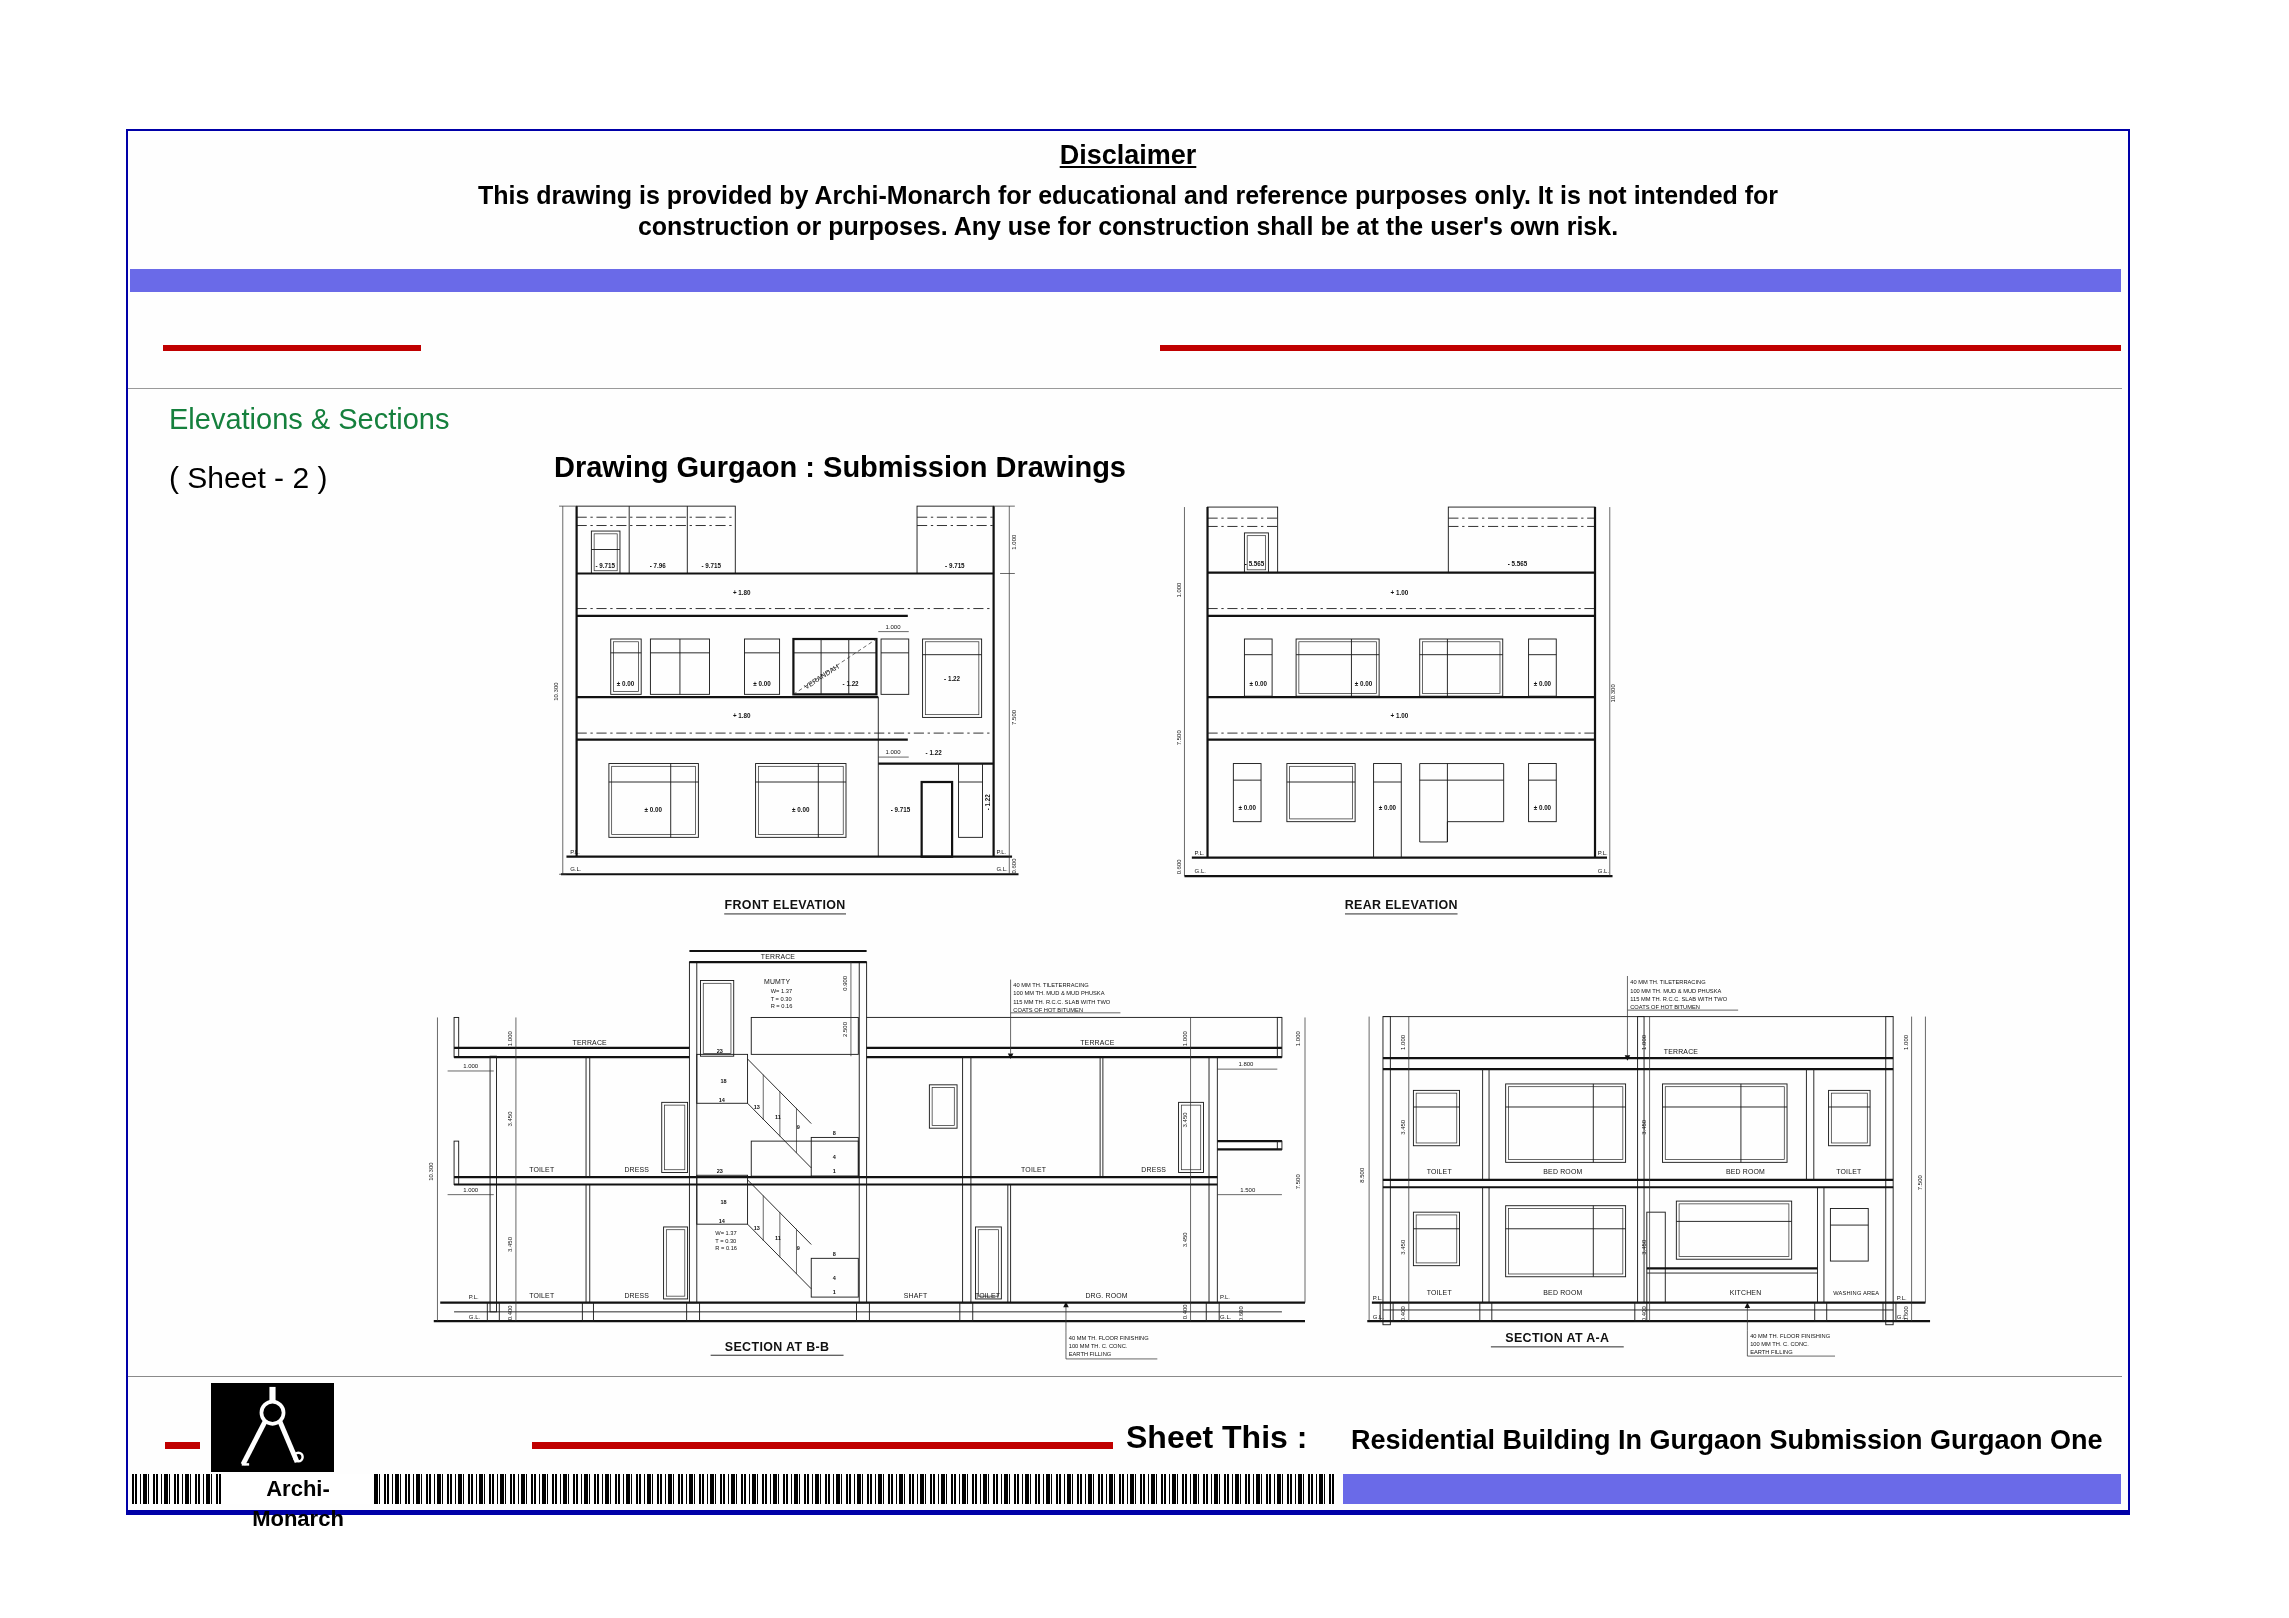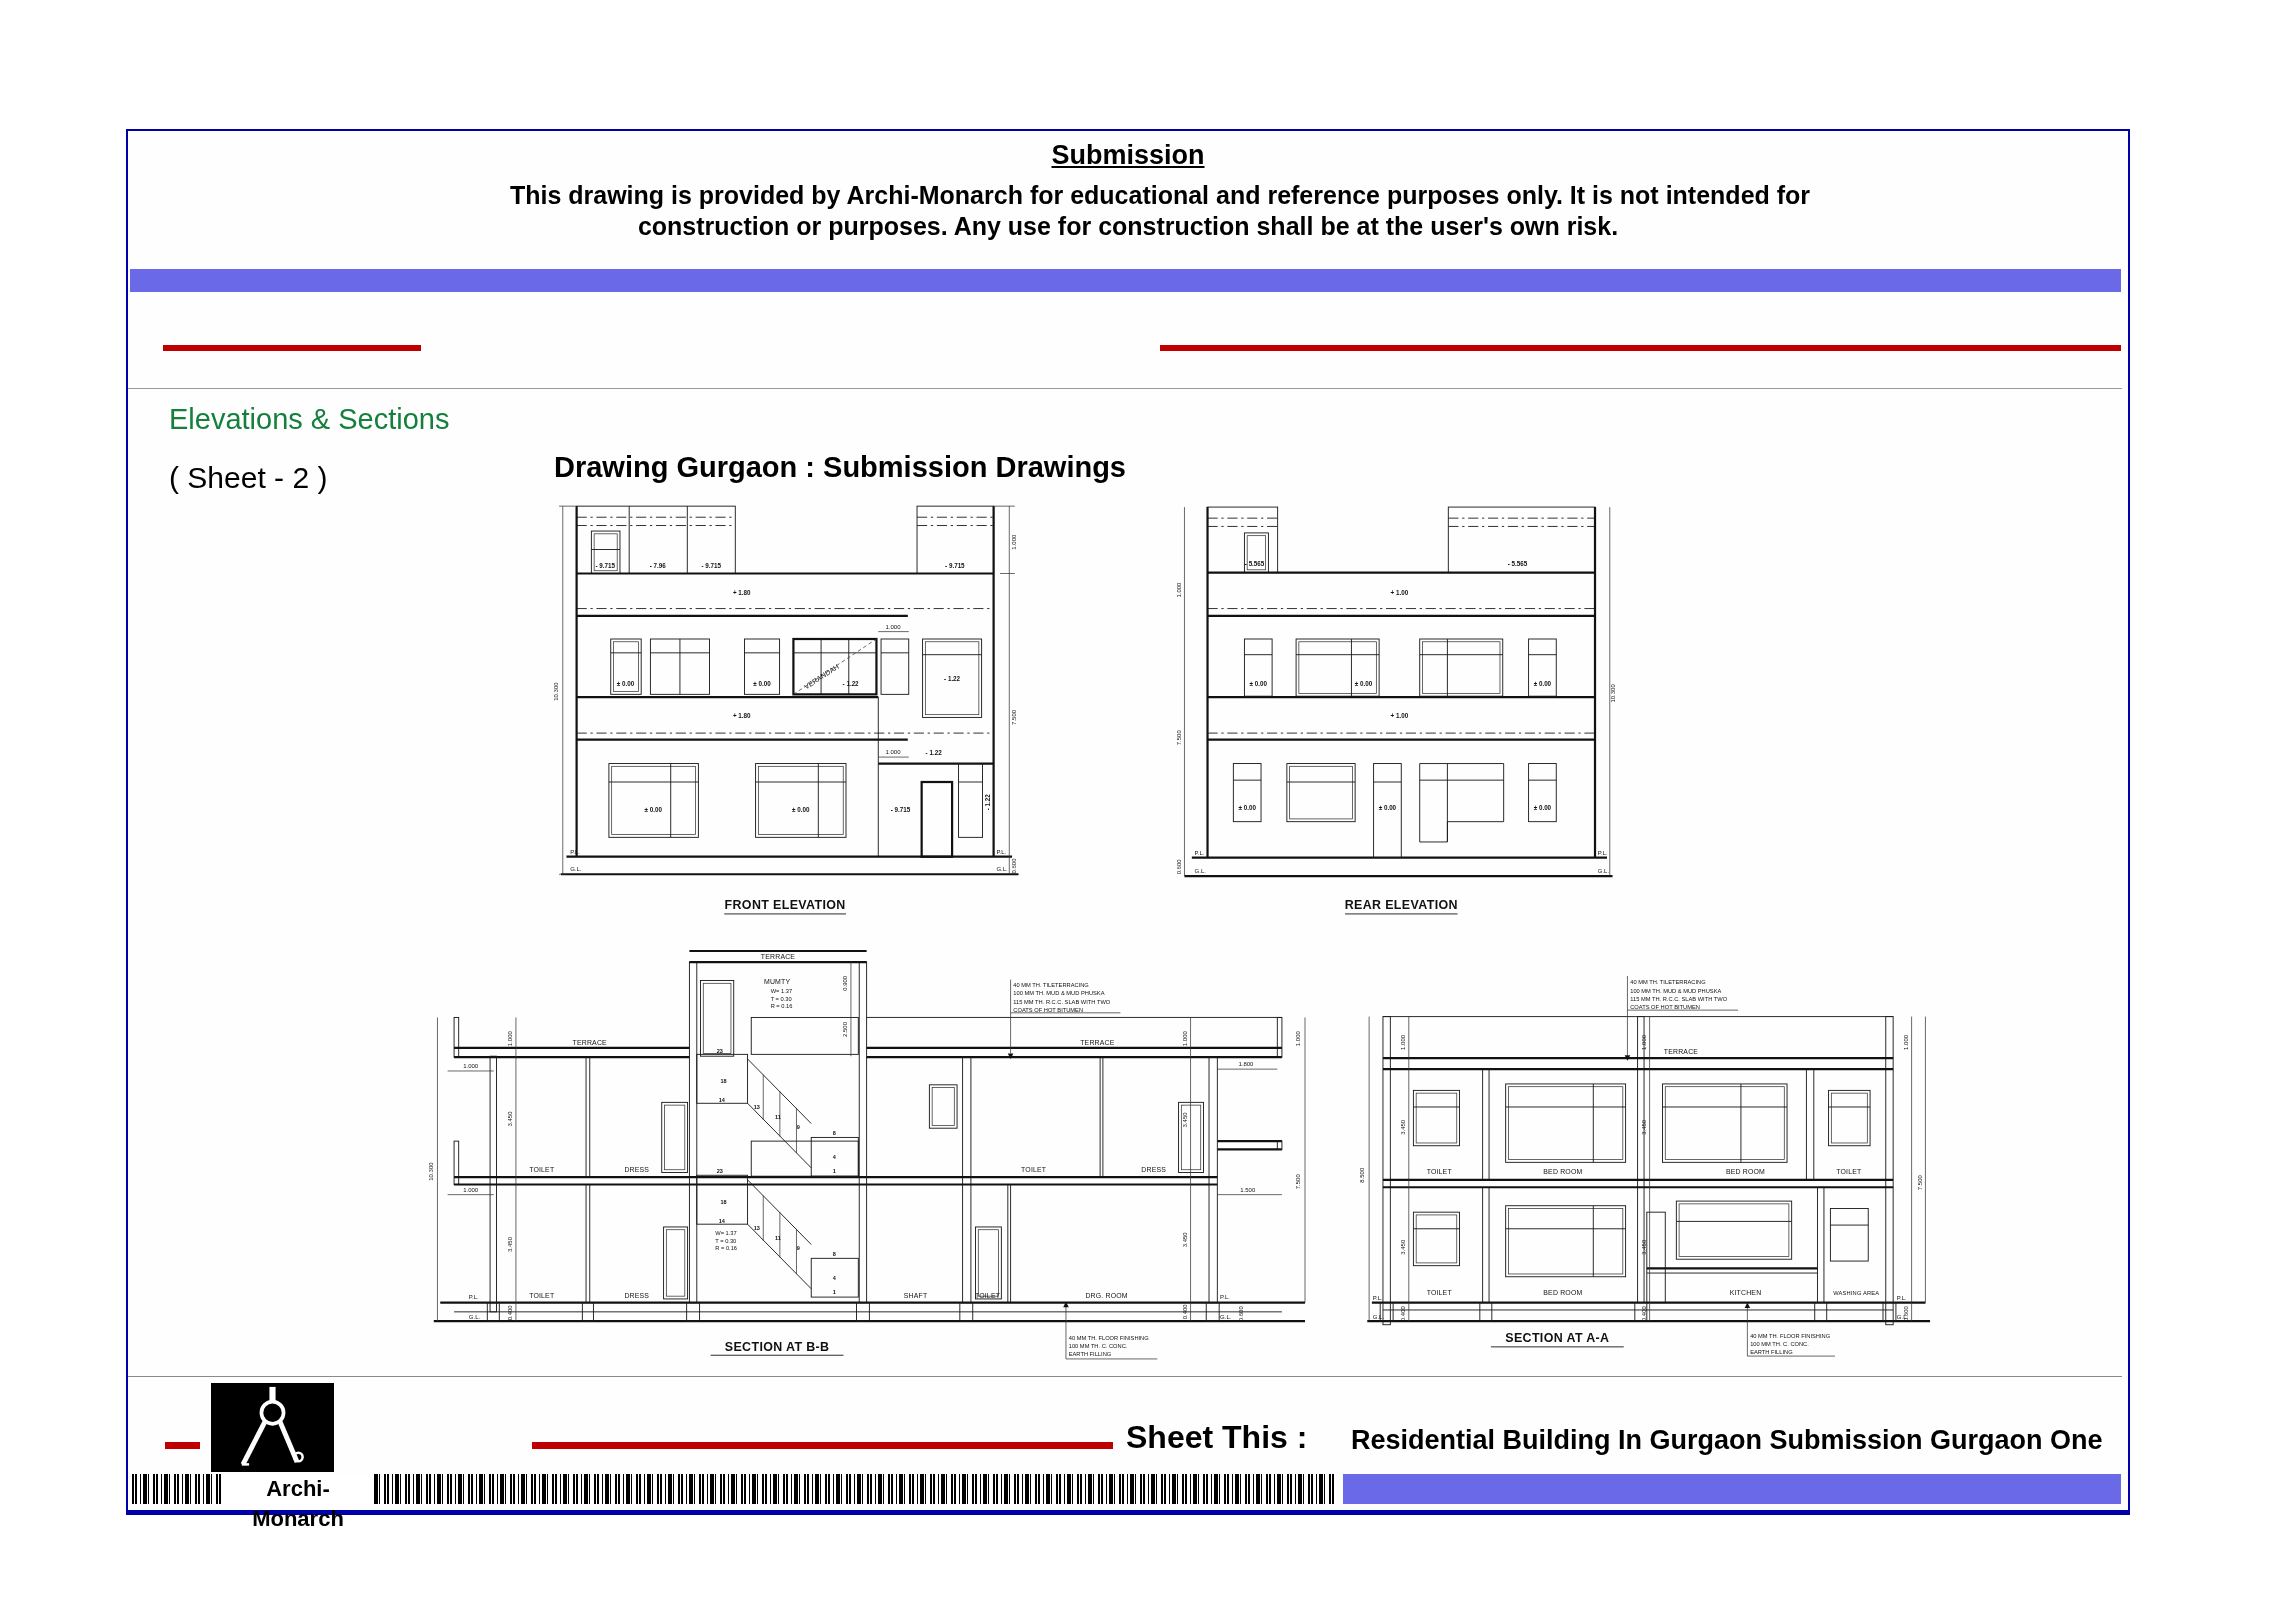--- a/index.html
+++ b/index.html
@@ -47,22 +47,22 @@
         <line x1="4" y1="0" x2="4" y2="12" stroke="#444" stroke-width="0.9"></line>
       </pattern>
       <pattern id="hstripe" width="12" height="7" patternUnits="userSpaceOnUse">
         <line x1="0" y1="3" x2="12" y2="3" stroke="#444" stroke-width="0.9"></line>
       </pattern>
     </defs>
   </svg>
 
   <div class="abs sheet">
 
-    <div class="abs disc-title">Submission</div>
-    <div class="abs disc-line" style="top:50px;padding-left:32px;">This drawing is provided by Archi-Monarch for educational and reference purposes only. It is not intended for</div>
+    <div class="abs disc-title">Disclaimer</div>
+    <div class="abs disc-line" style="top:50px;">This drawing is provided by Archi-Monarch for educational and reference purposes only. It is not intended for</div>
     <div class="abs disc-line" style="top:81px;">construction or purposes. Any use for construction shall be at the user's own risk.</div>
     <div class="abs band" style="left:1.8px;top:138px;width:1991px;height:23px;"></div>
 
     <div class="abs redline" style="left:35px;top:214px;width:258px;"></div>
     <div class="abs cat-head">Drawing Gurgaon : Submission Drawings</div>
     <div class="abs redline" style="left:1032px;top:214px;width:961px;"></div>
     <div class="abs gray-div"></div>
 
     <div class="abs elev-head">Elevations &amp; Sections</div>
     <div class="abs sheet2-head">( Sheet - 2 )</div>

